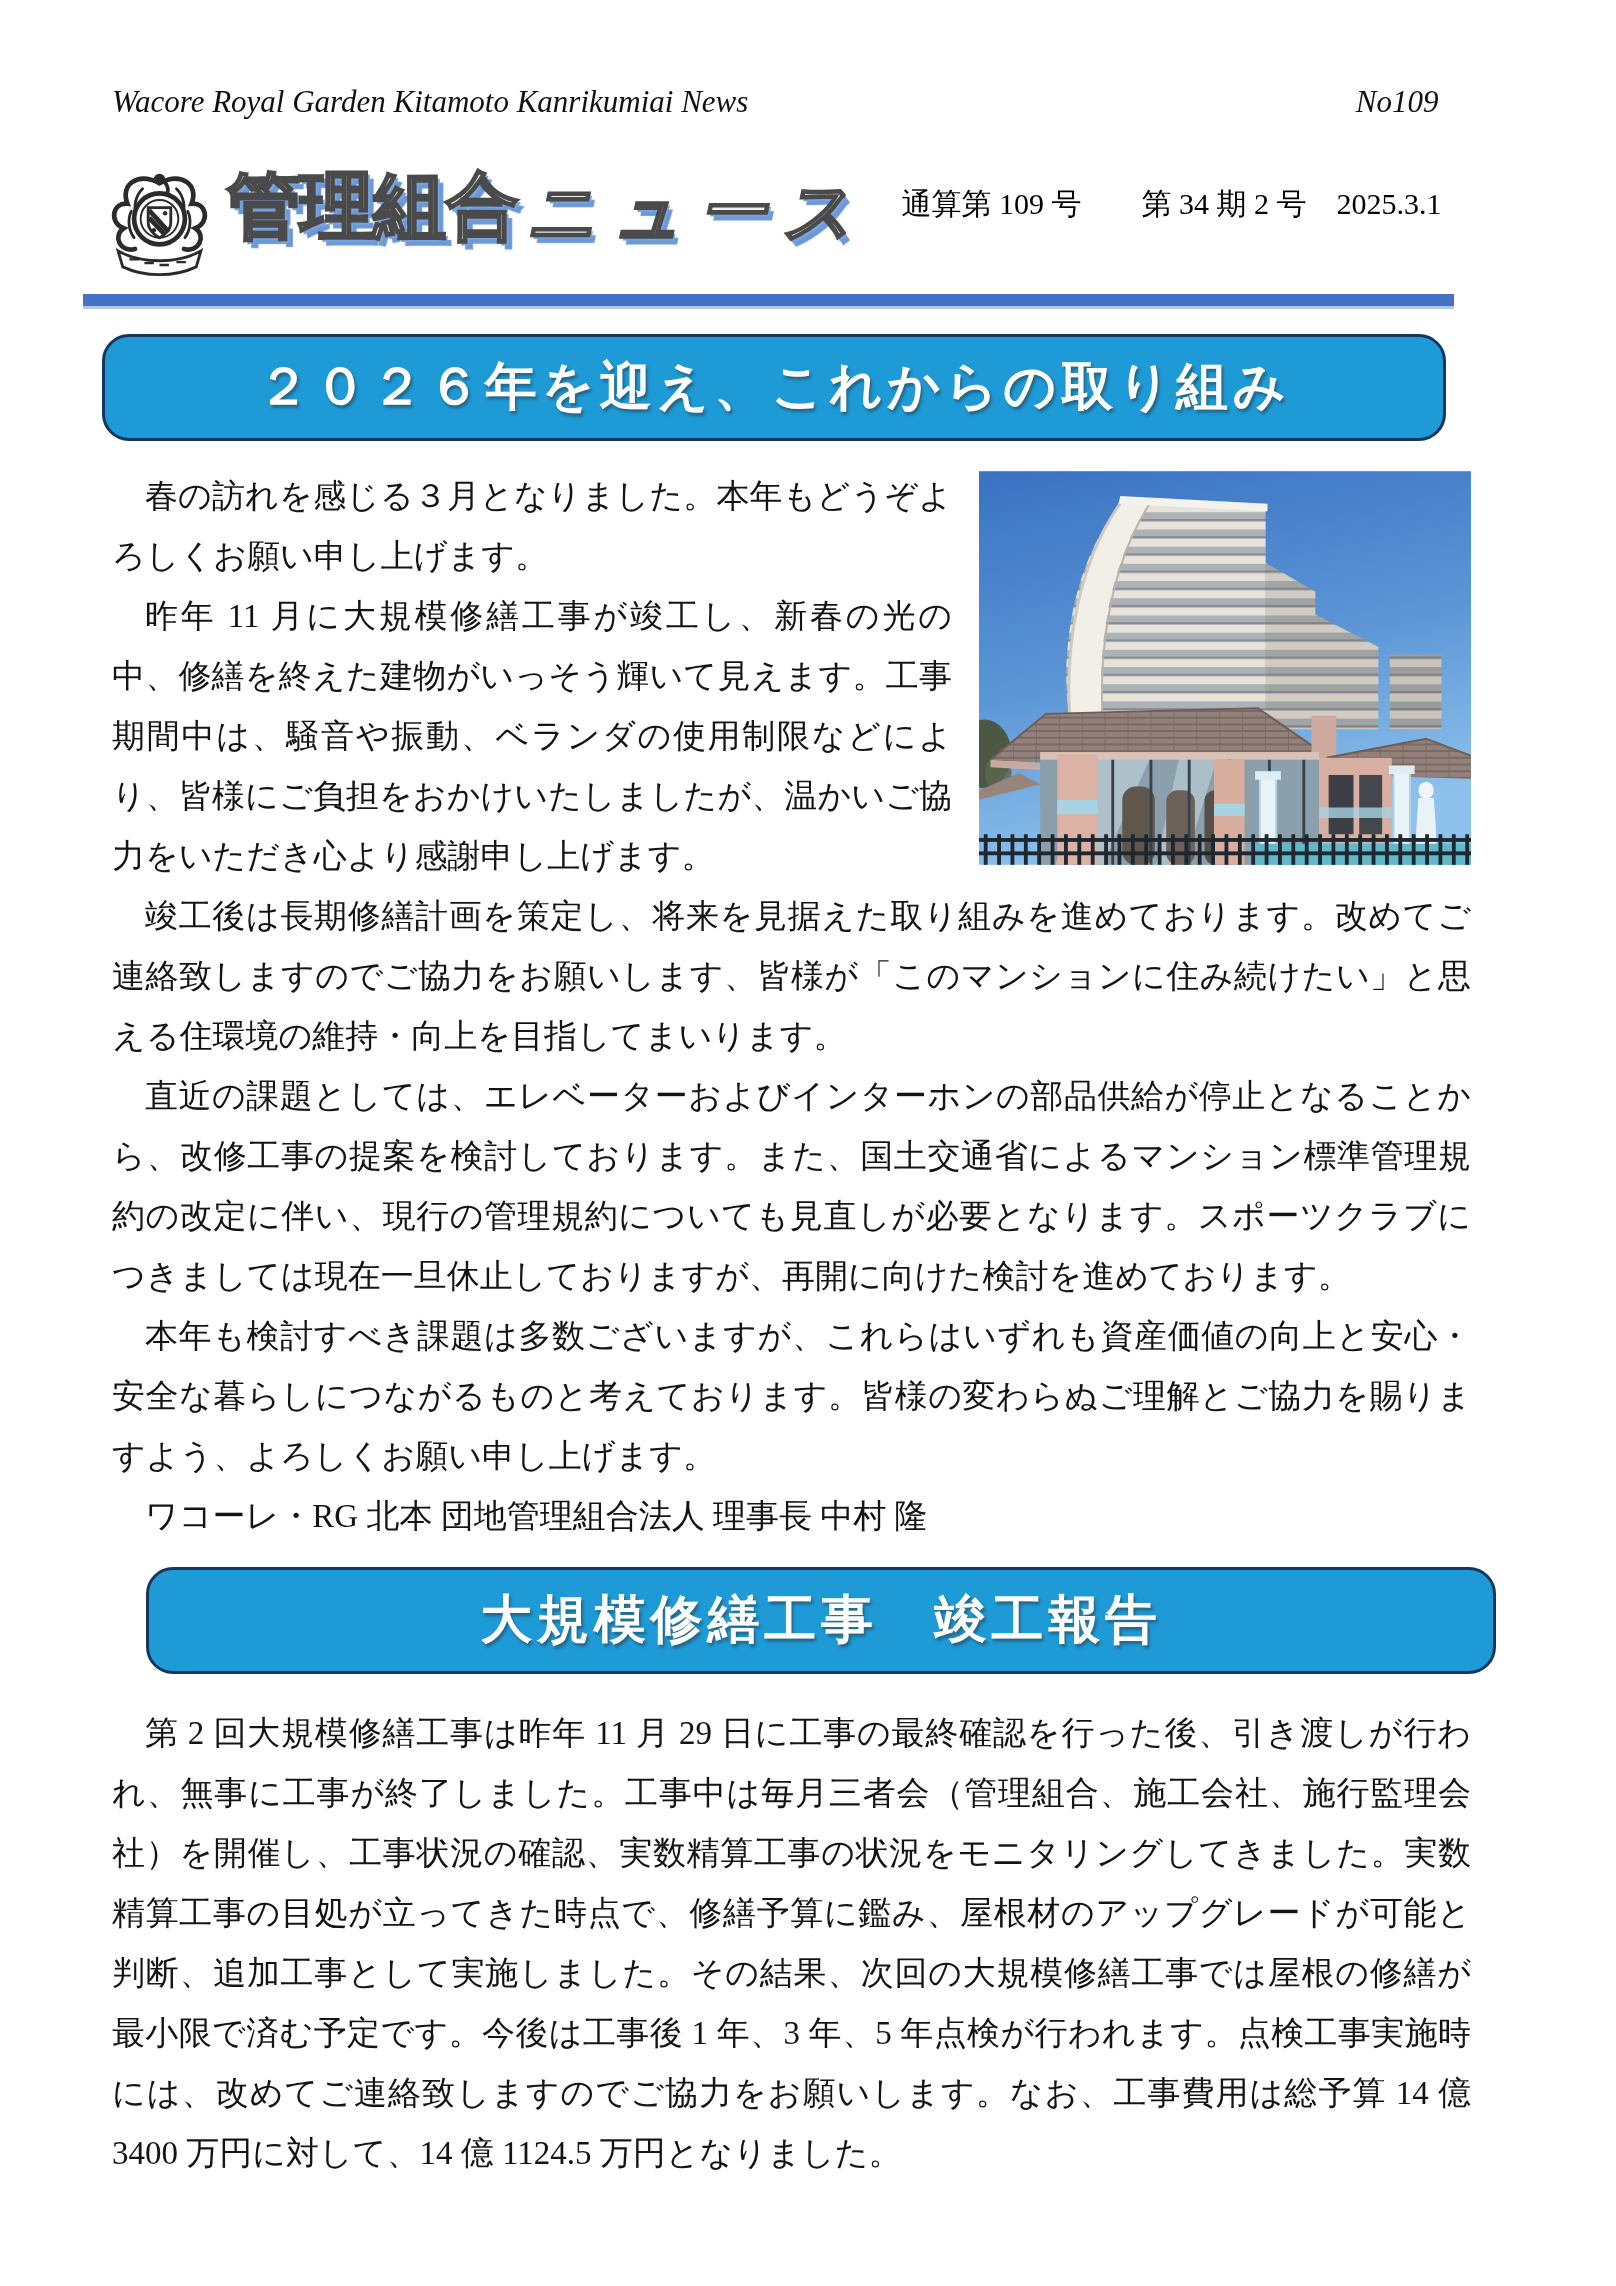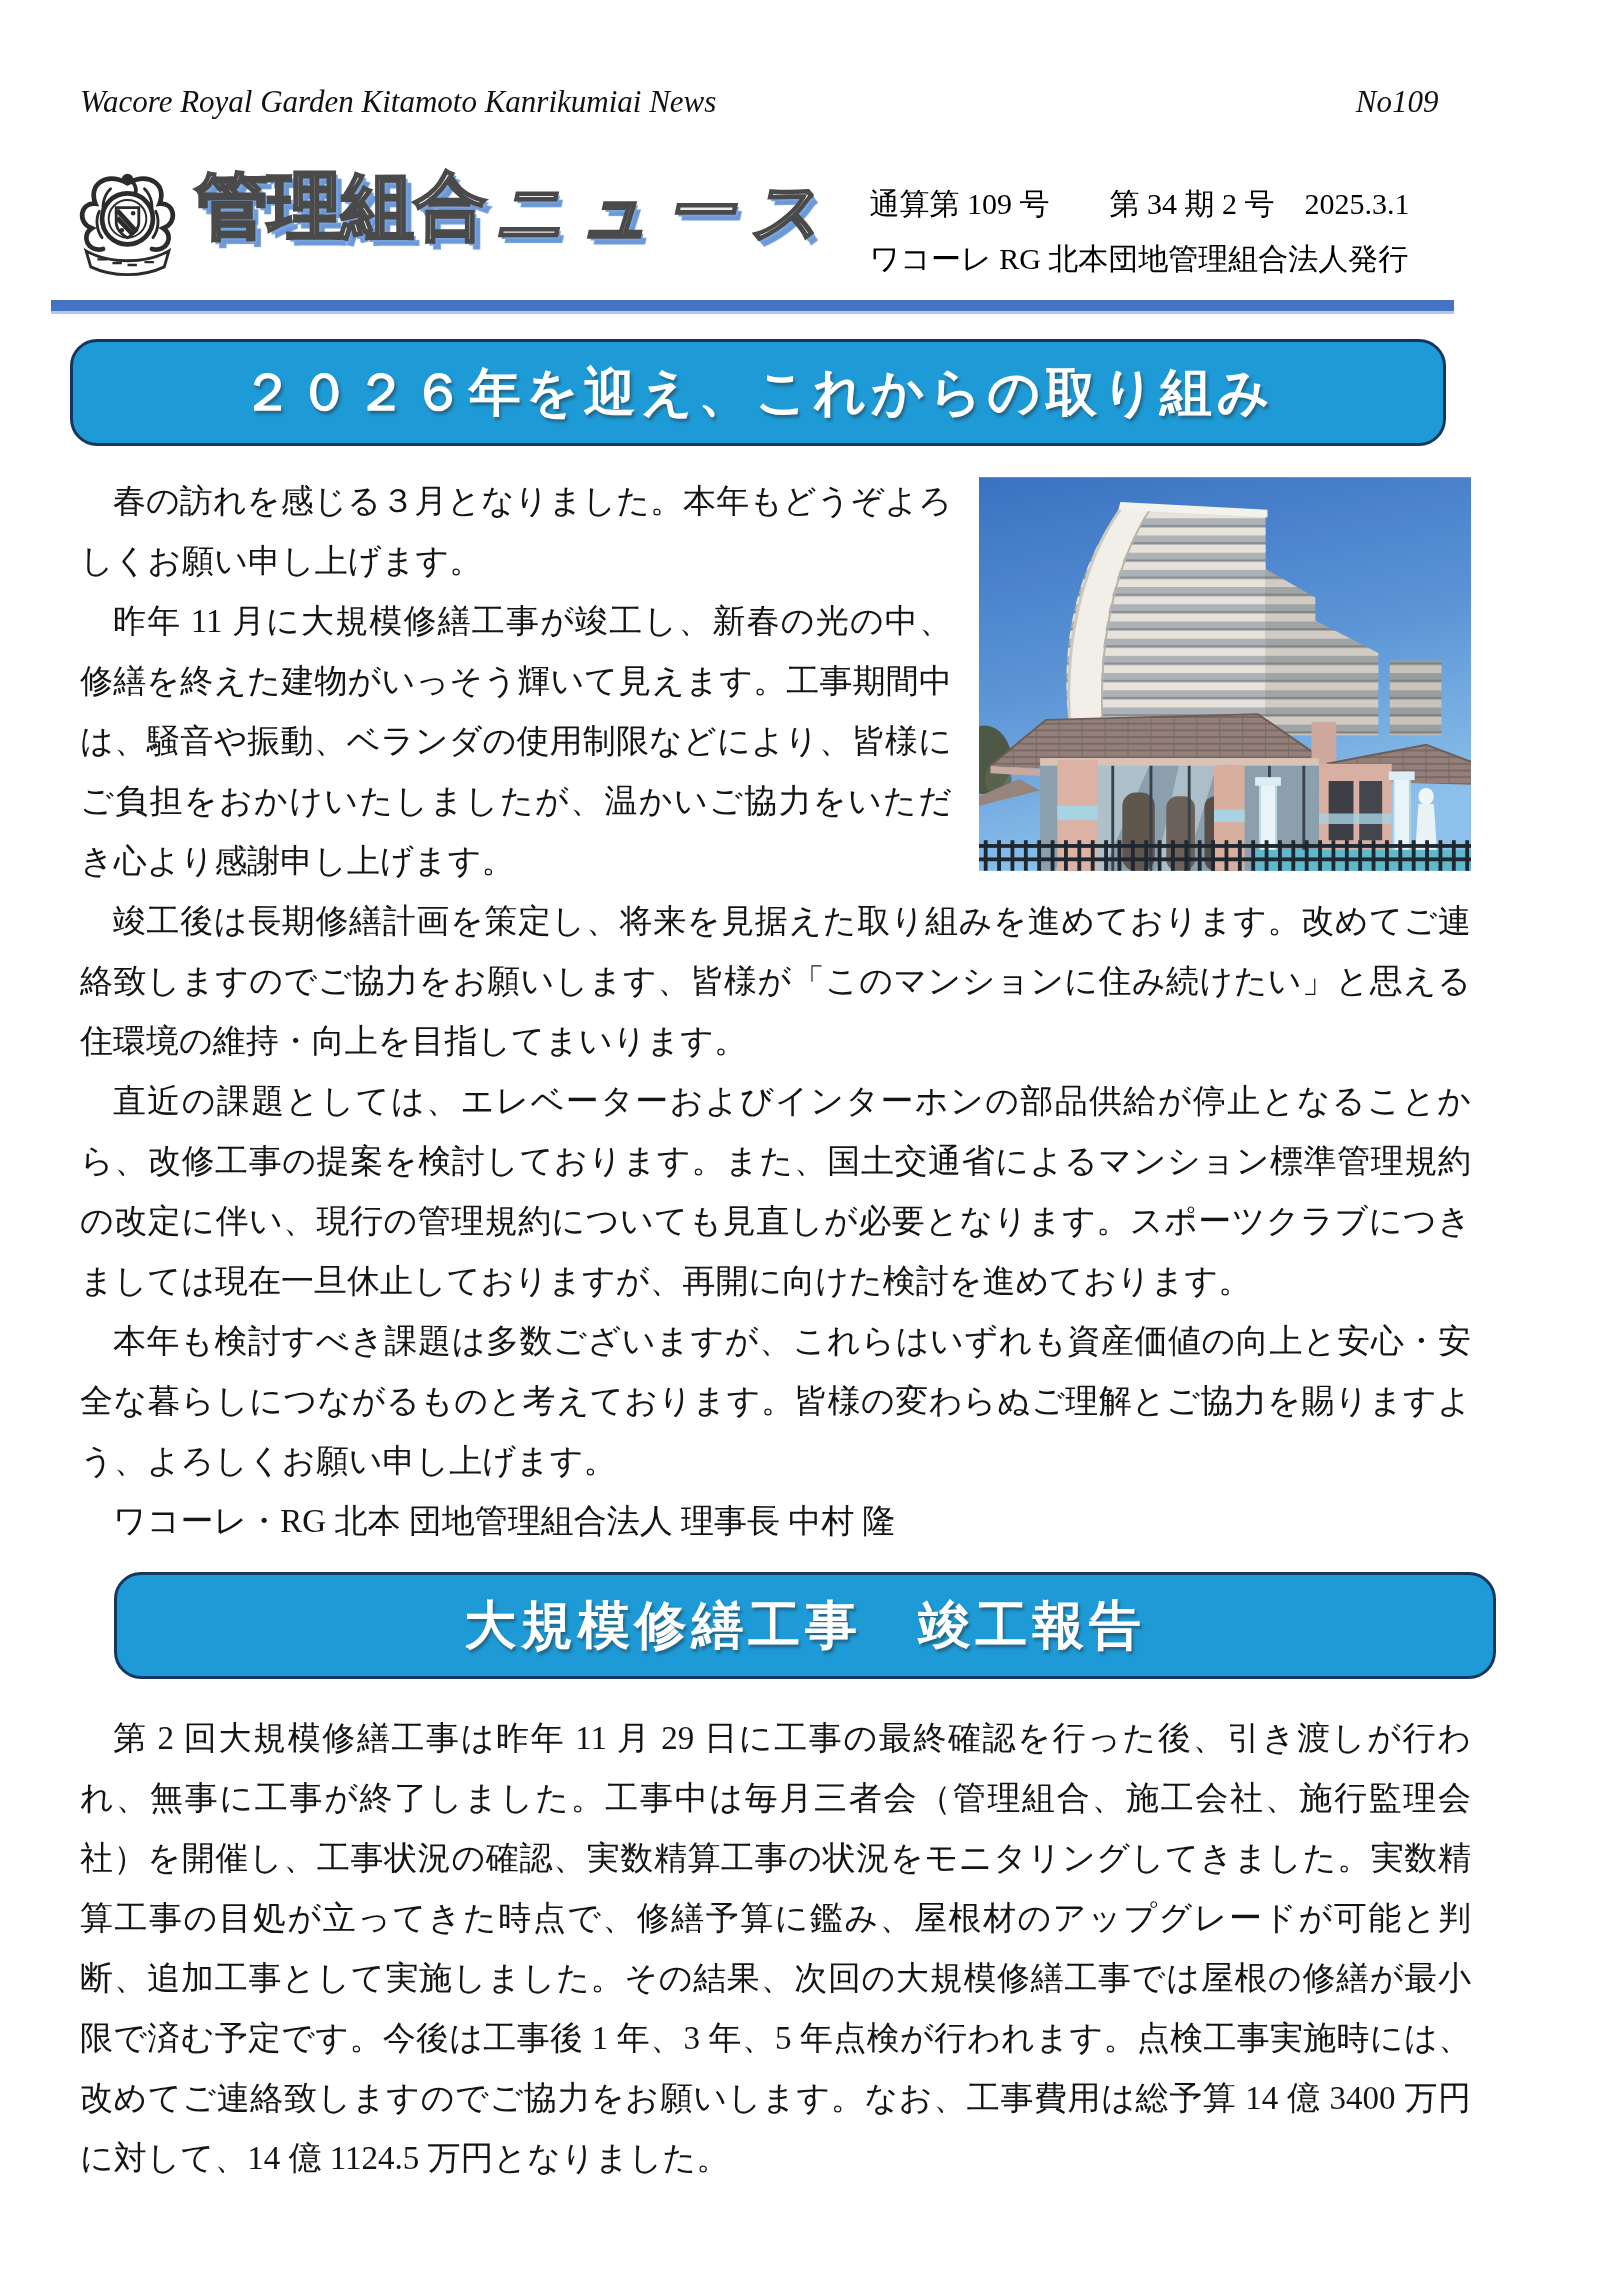--- a/index.html
+++ b/index.html
@@ -6,21 +6,21 @@
   html, body { background: #ffffff; }
   body {
     width: 1616px; height: 2286px;
     font-family: "Liberation Serif", "DejaVu Serif", serif;
     color: #1a1a1a;
     overflow: hidden;
     position: relative;
   }
   .page {
     width: 1616px; height: 2286px;
-    padding: 84px 145px 0 80px;
+    padding: 84px 145px 0 112px;
   }
 
   
   .top-row {
     display: flex; justify-content: space-between; align-items: baseline;
     font-style: italic; font-size: 31px; color: #111;
     padding-right: 32.5px;
   }
 
   
@@ -115,21 +115,20 @@
       <path d="M49,45 L70,68 M49,53 L66,71" stroke="#2b2b2b" stroke-width="5"></path>
       <circle cx="66" cy="48" r="2.4" fill="#2b2b2b"></circle>
       <circle cx="54" cy="66" r="2.4" fill="#2b2b2b"></circle>
 
       <path d="M16,88 C40,102 80,102 104,88 L99,105 C76,116 44,116 21,105 Z" fill="#ffffff" stroke="#2b2b2b" stroke-width="3"></path>
       <path d="M28,97 h10 M44,101 h10 M60,103 h10 M78,100 h10" stroke="#2b2b2b" stroke-width="2.5"></path>
     </svg>
     <div class="news-title"><span>管理組合</span><span class="kana">ニュース</span></div>
     <div class="issue-info">
       <div>通算第 109 号　　第 34 期 2 号　2025.3.1</div>
-      <div>ワコーレ RG 北本団地管理組合法人発行</div>
     </div>
   </div>
 
   <div class="rule"></div>
 
   <div class="banner banner1">
     <span>２０２６年を迎え、これからの取り組み</span>
   </div>
 
   <div class="body-text">

